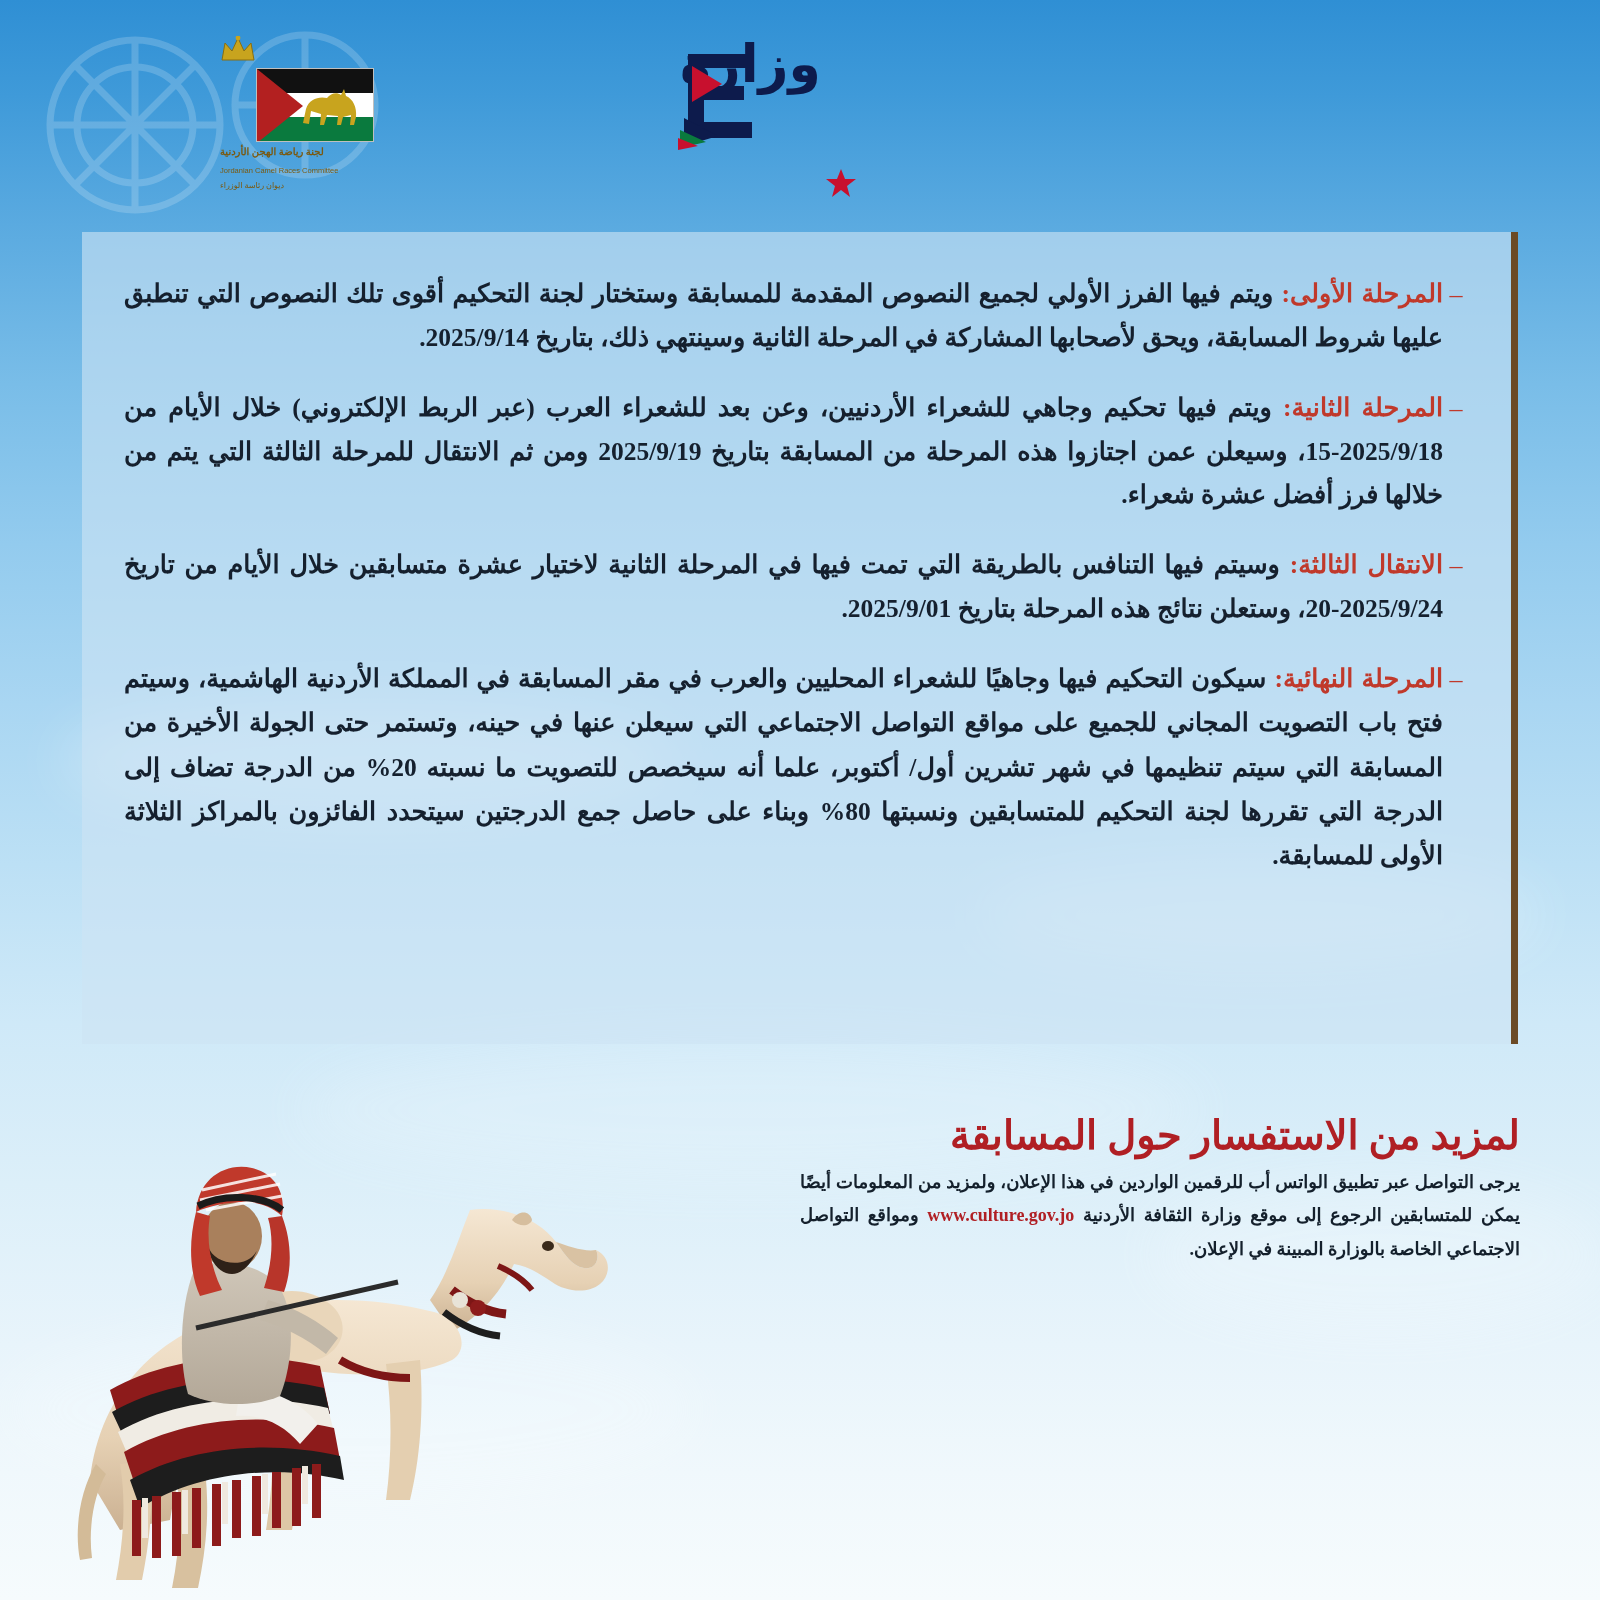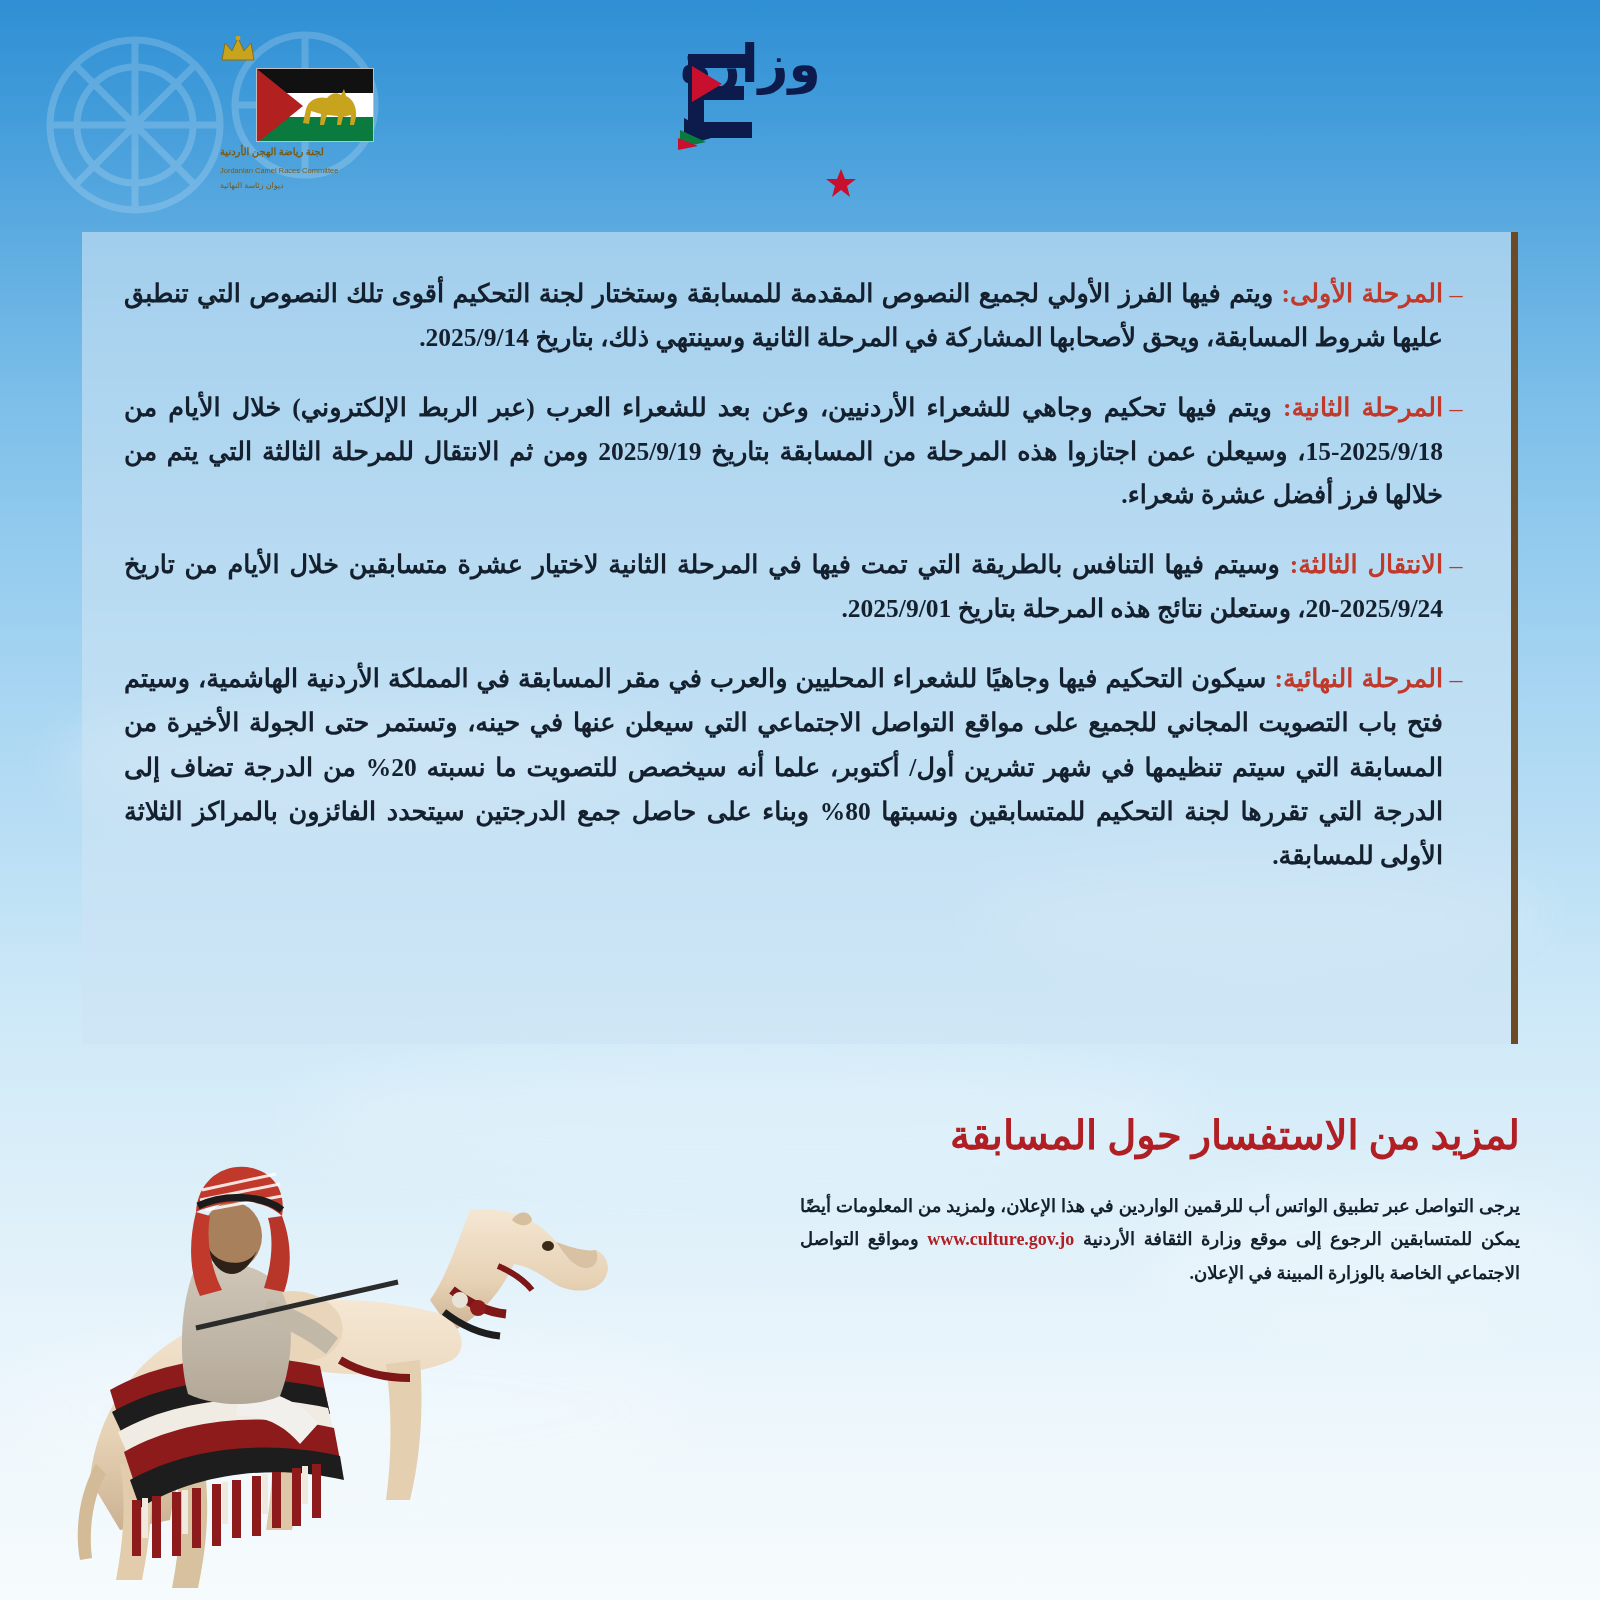--- a/index.html
+++ b/index.html
@@ -174,21 +174,21 @@
     left: 800px;
     top: 1112px;
     width: 720px;
     text-align: right;
   }
   .contact-title {
     color: #b01f24;
     font-weight: bold;
     font-size: 40px;
     line-height: 1.2;
-    margin-bottom: 30px;
+    margin-bottom: 6px;
   }
   .contact-body {
     font-size: 18px;
     line-height: 1.85;
     color: #14202c;
     text-align: justify;
     font-weight: 600;
   }
   .site-link {
     color: #b01f24;
@@ -238,21 +238,21 @@
       <div class="stripe s1"></div>
       <div class="stripe s2"></div>
       <div class="stripe s3"></div>
       <div class="tri"></div>
       <svg class="camel" viewBox="0 0 66 46">
         <path d="M6 40 L9 26 C12 16 22 13 30 15 C34 10 40 9 44 12 L47 6 L49 13 C56 16 60 24 59 34 L57 42 L53 42 L54 32 L46 34 L44 42 L40 42 L41 33 L30 32 L27 42 L23 42 L24 31 L14 28 L12 41 Z" fill="#c8a41e"></path>
       </svg>
     </div>
     <div class="committee-ar">لجنة رياضة الهجن الأردنية</div>
     <div class="committee-en">Jordanian Camel Races Committee</div>
-    <div class="committee-sub">ديوان رئاسة النهائية</div>
+    <div class="committee-sub">ديوان رئاسة الوزراء</div>
   </div>
 
   <div class="logo-ministry">
     <svg class="ministry-mark" viewBox="0 0 86 104">
       <path d="M10 8 H72 V22 H26 V40 H66 V54 H26 V76 H74 V92 H10 Z" fill="#0d1b4c"></path>
       <path d="M14 20 L44 38 L14 56 Z" fill="#c8102e"></path>
       <path d="M6 72 L40 90 L6 100 Z" fill="#0d1b4c"></path>
       <path d="M2 84 L28 96 L2 102 Z" fill="#0a7a3e"></path>
       <path d="M0 92 L20 100 L0 104 Z" fill="#c8102e"></path>
     </svg>

